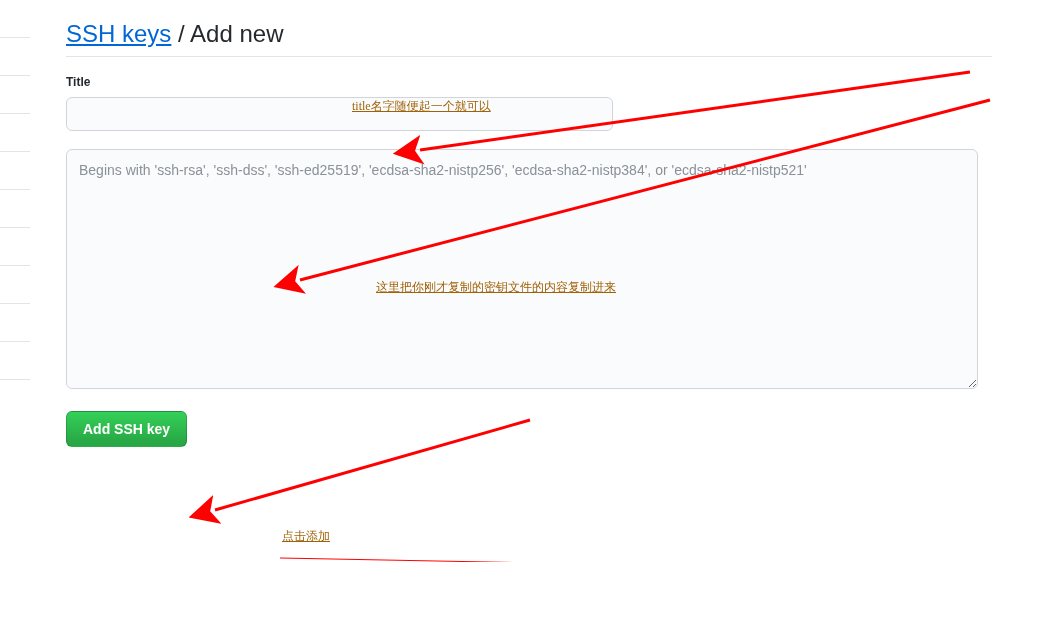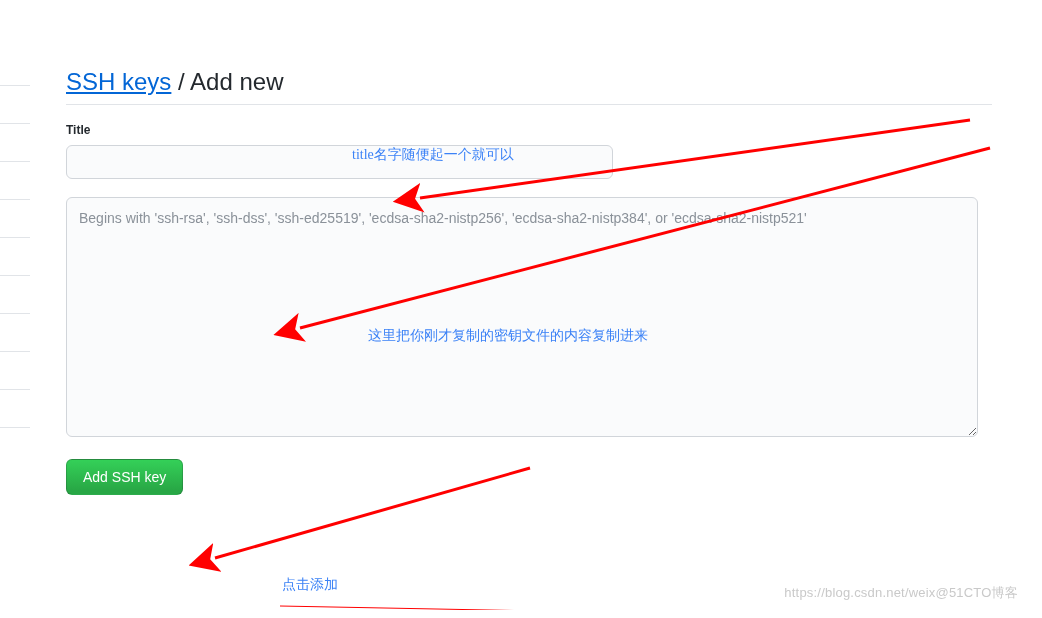--- a/index.html
+++ b/index.html
@@ -1,17 +1,17 @@
 <!DOCTYPE html>
 <html><head>
 <meta charset="utf-8">
 <style>
   * { box-sizing: border-box; margin: 0; padding: 0; }
   html, body { width: 1042px; height: 618px; font-family: -apple-system, "Segoe UI", Helvetica, Arial, sans-serif; background: #fff; color: #24292e; }
-  .page { position: relative; width: 1042px; height: 562px; overflow: hidden; margin-top: 48px; }
+  .page { position: relative; width: 1042px; height: 562px; overflow: hidden; }
 
   
   .sidebar-stub { position: absolute; left: 0; top: 0; width: 30px; height: 618px; }
   .sidebar-stub .row { height: 38px; border-bottom: 1px solid #e1e4e8; }
 
   .content { position: absolute; left: 66px; top: 20px; right: 50px; }
 
   .page-title { font-size: 24px; font-weight: 400; padding-bottom: 8px; border-bottom: 1px solid #e1e4e8; margin-bottom: 18px; }
   .page-title .link { color: #0366d6; }
   .page-title .sep, .page-title .sub { color: #24292e; }
@@ -30,28 +30,28 @@
     width: 912px; height: 240px;
     padding: 10px 12px; font-size: 14px; line-height: 20px;
     border: 1px solid #d1d5da; border-radius: 6px;
     background: #fafbfc; color: #24292e; resize: both;
     font-family: inherit;
   }
   .key-textarea::placeholder, .title-input::placeholder { color: #8a9199; }
 
   .btn-primary {
     display: inline-block; padding: 9px 16px;
-    font-size: 14px; font-weight: 400; color: #fff;
+    font-size: 14px; font-weight: 700; color: #fff;
     background: linear-gradient(-180deg,#34d058,#28a745 90%);
     border: 1px solid rgba(27,31,35,.2); border-radius: 6px;
     cursor: pointer; appearance: none;
   }
 
   
-  .annot { position: absolute; color: #3b82f6; font-family: SimSun, "宋体", serif; font-size: 14px; white-space: nowrap; }
+  .annot { position: absolute; color: #a16207; font-family: SimSun, "宋体", serif; font-size: 12px; white-space: nowrap; text-decoration: underline; }
 
   
   .arrows { position: absolute; left: 0; top: 0; width: 1042px; height: 618px; pointer-events: none; }
 
   
   .watermark { position: absolute; right: 24px; bottom: 8px; color: #c9c9c9; font-size: 13px; letter-spacing: .2px; }
 </style>
 </head>
 <body>
 
@@ -83,33 +83,32 @@
 
     <div class="form-group">
       <textarea id="key-textarea" class="key-textarea" placeholder="Begins with 'ssh-rsa', 'ssh-dss', 'ssh-ed25519', 'ecdsa-sha2-nistp256', 'ecdsa-sha2-nistp384', or 'ecdsa-sha2-nistp521'" style=""></textarea>
     </div>
 
     <button class="btn-primary">Add SSH key</button>
 
   </div>
 
   <div class="annot" style="left:352px; top:98px;">title名字随便起一个就可以</div>
-  <div class="annot" style="left:368px; top:279px;">这里把你刚才复制的密钥文件的内容复制进来</div>
+  <div class="annot" style="left:376px; top:279px;">这里把你刚才复制的密钥文件的内容复制进来</div>
   <div class="annot" style="left:282px; top:528px;">点击添加</div>
 
   <svg class="arrows" viewBox="0 0 1042 618">
     <defs>
       <marker id="ah" viewBox="0 0 12 12" refX="1" refY="6" markerWidth="10" markerHeight="10" orient="auto-start-reverse">
         <path d="M0,0 L12,6 L0,12 L3,6 Z" fill="#ff0000"></path>
       </marker>
     </defs>
 
     <line x1="970" y1="72" x2="420" y2="150" stroke="#ff0000" stroke-width="3" marker-end="url(#ah)"></line>
 
     <line x1="990" y1="100" x2="300" y2="280" stroke="#ff0000" stroke-width="3" marker-end="url(#ah)"></line>
 
     <line x1="530" y1="420" x2="215" y2="510" stroke="#ff0000" stroke-width="3" marker-end="url(#ah)"></line>
 
     <line x1="280" y1="558" x2="800" y2="568" stroke="#ff0000" stroke-width="1"></line>
   </svg>
 
-  <div class="watermark">https://blog.csdn.net/weix@51CTO博客</div>
 </div>
 
 </body></html>

